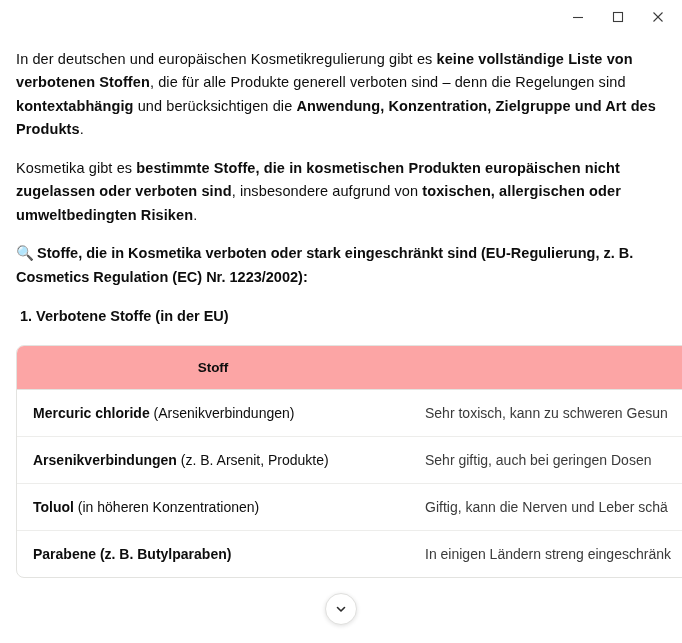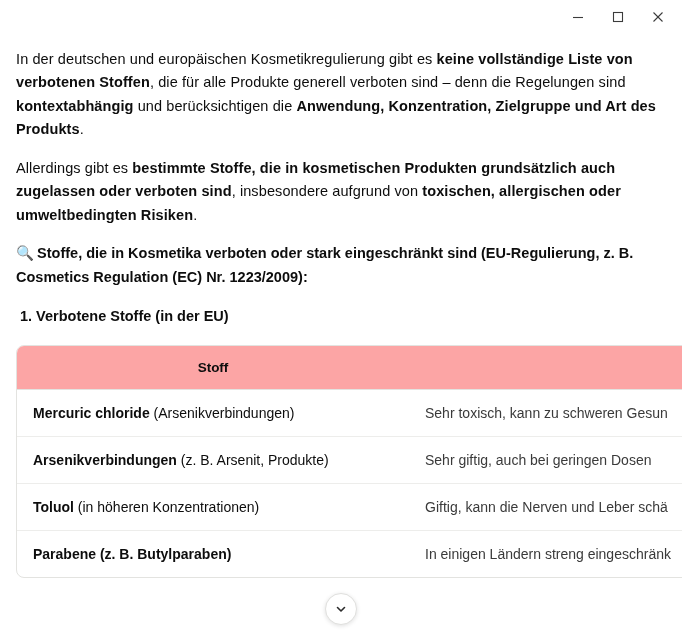--- a/index.html
+++ b/index.html
@@ -157,23 +157,23 @@
       <line x1="1.5" y1="1.5" x2="10.5" y2="10.5" stroke="#3c3c3c" stroke-width="1.1"></line>
       <line x1="10.5" y1="1.5" x2="1.5" y2="10.5" stroke="#3c3c3c" stroke-width="1.1"></line>
     </svg>
   </div>
 </div>
 
 <div class="content">
 
   <p class="para first"><span>In der deutschen und europäischen Kosmetikregulierung gibt es </span><strong>keine vollständige Liste von verbotenen Stoffen</strong><span>, die für alle Produkte generell verboten sind – denn die Regelungen sind </span><strong>kontextabhängig</strong><span> und berücksichtigen die </span><strong>Anwendung, Konzentration, Zielgruppe und Art des Produkts</strong><span>.</span></p>
 
-  <p class="para"><span>Allerdings gibt es </span><strong>bestimmte Stoffe, die in kosmetischen Produkten grundsätzlich auch zugelassen oder verboten sind</strong><span>, insbesondere aufgrund von </span><strong>toxischen, allergischen oder umweltbedingten Risiken</strong><span>.</span></p>
-
-  <p class="section-head"><span class="heading-emoji">🔍</span><span>Stoffe, die in Kosmetika verboten oder stark eingeschränkt sind (EU-Regulierung, z. B. Cosmetics Regulation (EC) Nr. 1223/2009):</span></p>
+  <p class="para"><span>Kosmetika gibt es </span><strong>bestimmte Stoffe, die in kosmetischen Produkten europäischen nicht zugelassen oder verboten sind</strong><span>, insbesondere aufgrund von </span><strong>toxischen, allergischen oder umweltbedingten Risiken</strong><span>.</span></p>
+
+  <p class="section-head"><span class="heading-emoji">🔍</span><span>Stoffe, die in Kosmetika verboten oder stark eingeschränkt sind (EU-Regulierung, z. B. Cosmetics Regulation (EC) Nr. 1223/2002):</span></p>
 
   <p class="sub-head">1. Verbotene Stoffe (in der EU)</p>
 
 
   <div class="tbl-wrap">
     <table class="data">
       <colgroup>
           <col class="c1">
           <col class="c2">
         </colgroup>

